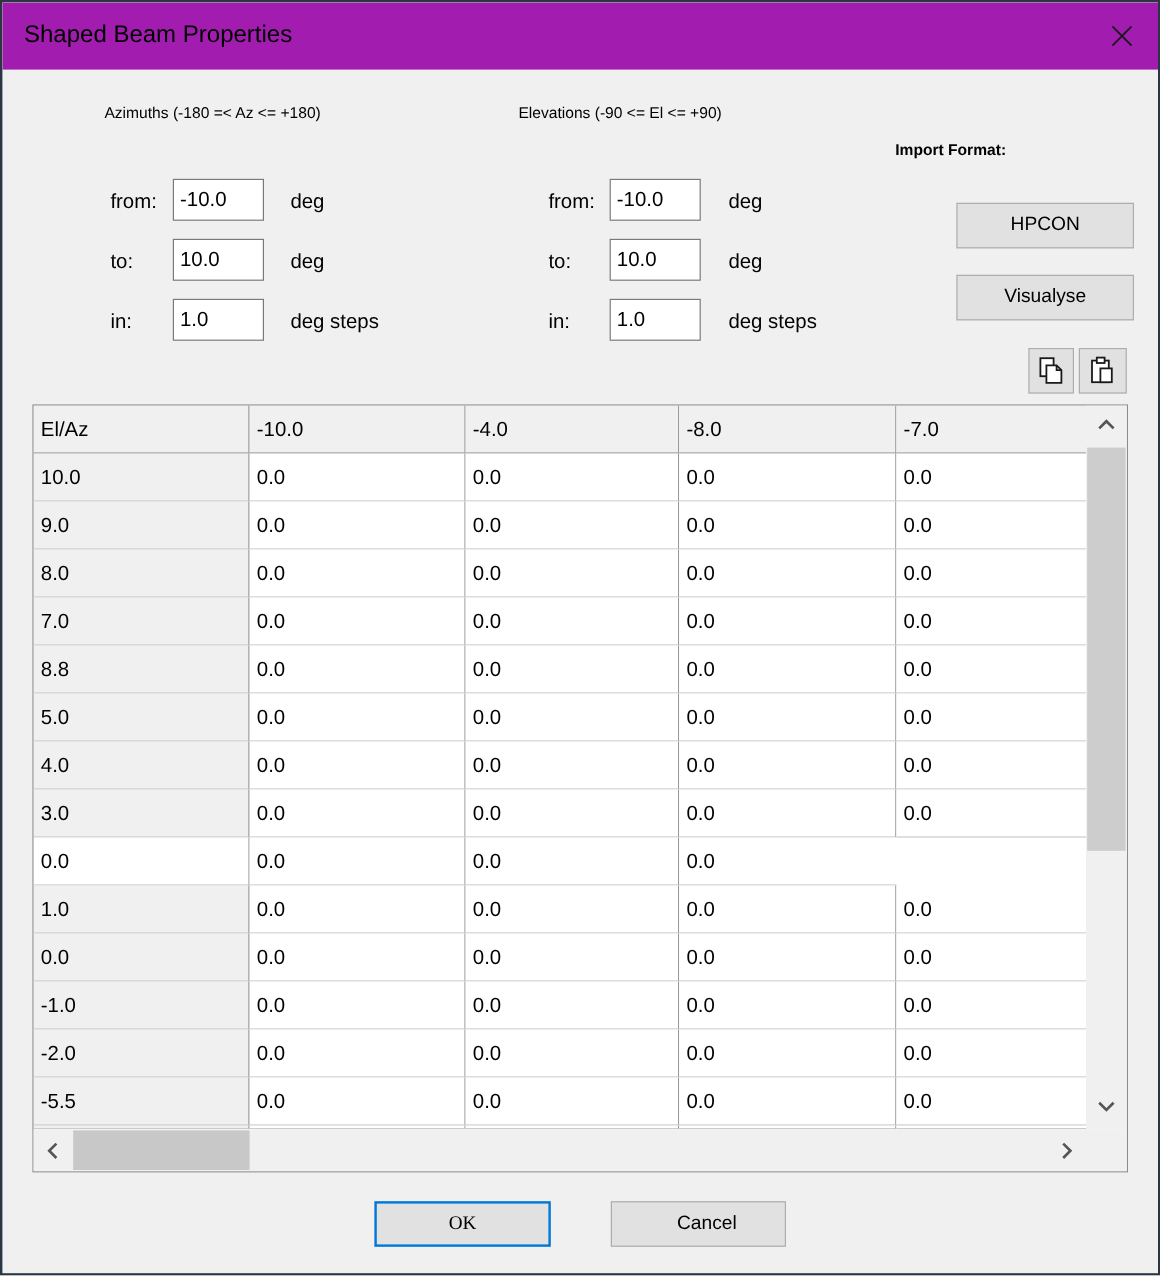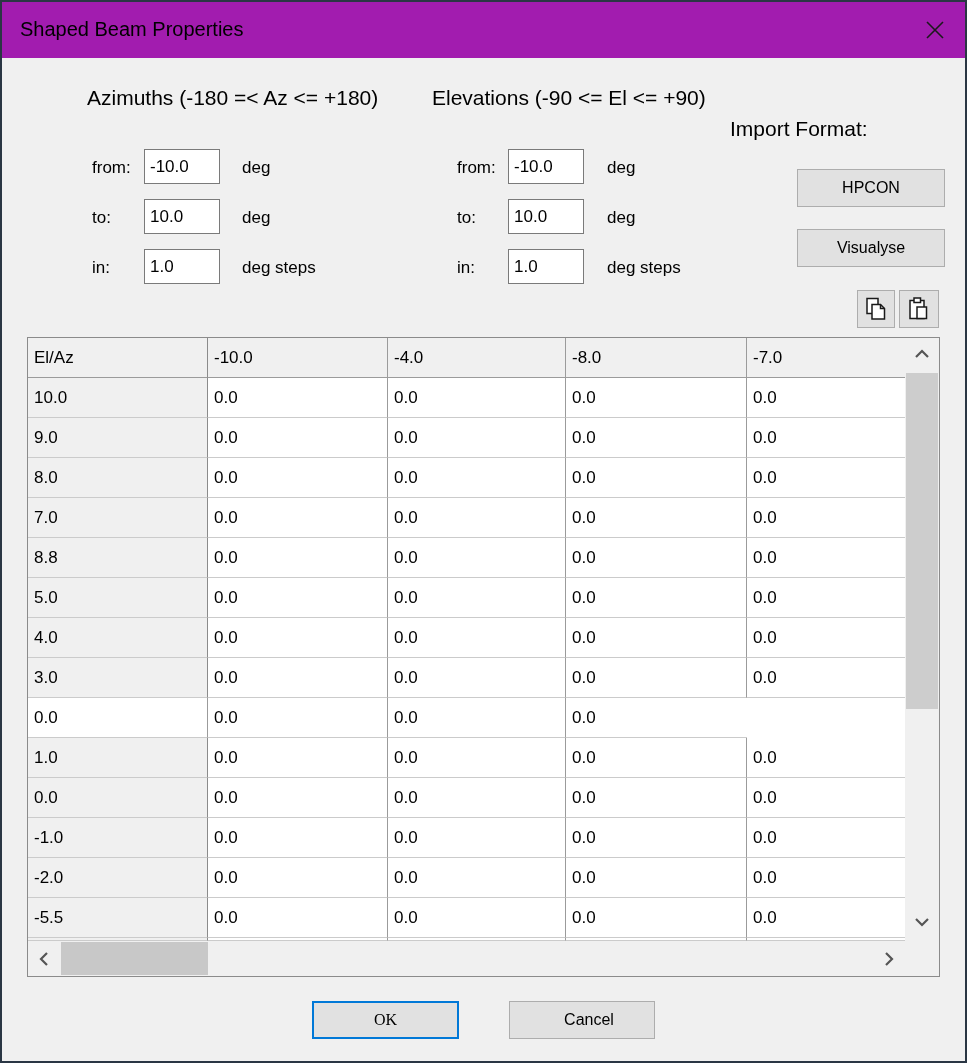--- a/index.html
+++ b/index.html
@@ -9,24 +9,24 @@
     border:2px solid #2a3644; background:#f0f0f0;
     font-family:"Liberation Sans", sans-serif; color:#000;
     overflow:hidden;
   }
   
   .titlebar { position:absolute; left:0; top:0; width:963px; height:56px; background:#a21caf; }
   .title { position:absolute; left:18px; top:16px; font-size:20px; white-space:nowrap; }
   .close-btn { position:absolute; top:8px; right:8px; width:44px; height:40px;
     background:transparent; border:none; display:flex; align-items:center; justify-content:center; cursor:pointer; padding:0; }
   
-  .heading { position:absolute; font-size:21px; white-space:nowrap; }
+  .heading { position:absolute; font-size:13px; white-space:nowrap; }
   .h-az { left:85px; top:84px; }
   .h-el { left:430px; top:84px; }
-  .h-import { left:728px; top:115px; }
+  .h-import { left:744px; top:115px;font-weight:bold; }
   
   .flabel, .funit { position:absolute; font-size:17px; white-space:nowrap; }
   .finput { position:absolute; width:76px; height:35px; background:#fff; border:1px solid #7a7a7a;
     font:17px "Liberation Sans", sans-serif; padding:2px 5px; color:#000; }
   
   .win-btn { position:absolute; background:#e1e1e1; border:1px solid #adadad;
     font:16px "Liberation Sans", sans-serif; color:#000; cursor:pointer; }
   .win-btn.icon { display:flex; align-items:center; justify-content:center; }
   .btn-hpcon { left:795px; top:167px; width:148px; height:38px; }
   .btn-visualyse { left:795px; top:227px; width:148px; height:38px; }

